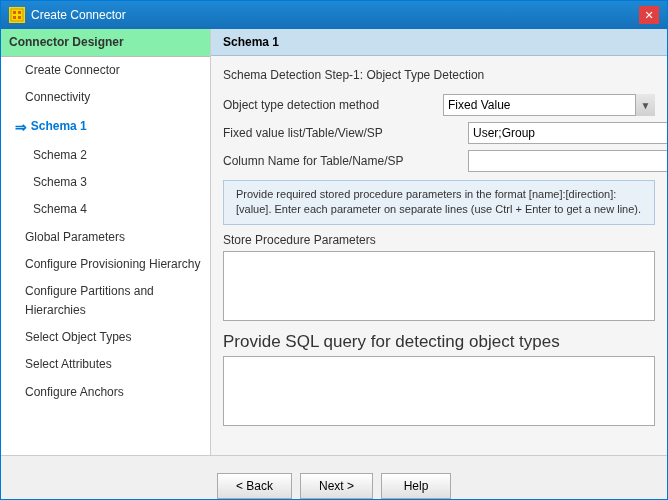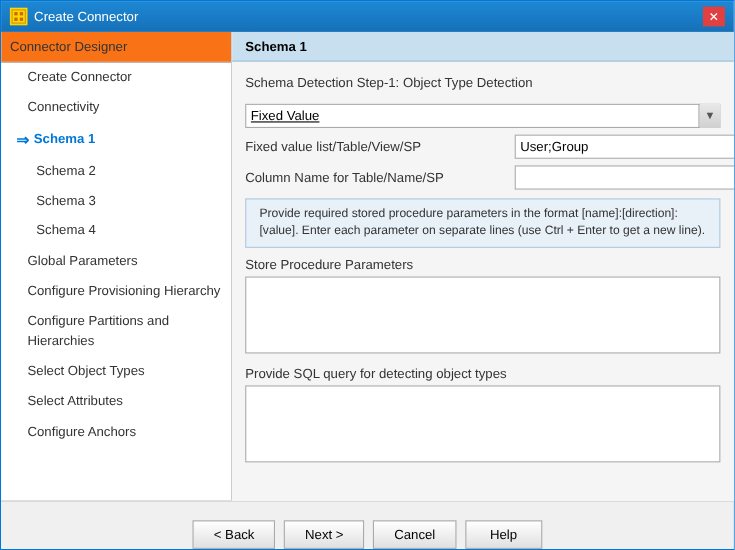--- a/index.html
+++ b/index.html
@@ -163,21 +163,20 @@
 
     .select-wrapper select {
       width: 100%;
       padding: 2px 20px 2px 4px;
       border: 1px solid #aaa;
       background: white;
       font-size: 12px;
       height: 22px;
       appearance: none;
       cursor: pointer;
-      text-decoration: underline;
     }
 
     .select-arrow {
       position: absolute;
       right: 0;
       top: 0;
       bottom: 0;
       width: 20px;
       background: linear-gradient(to bottom, #e8e8e8, #d0d0d0);
       border-left: 1px solid #aaa;
@@ -219,21 +218,21 @@
       width: 100%;
       height: 70px;
       border: 1px solid #aaa;
       background: white;
       font-size: 12px;
       resize: none;
       padding: 4px;
     }
 
     .sql-section-label {
-      font-size: 12px;
+      font-size: 17px;
       color: #333;
       margin: 8px 0 4px 0;
     }
 
     
     .footer {
       height: 44px;
       background: #f0f0f0;
       border-top: 1px solid #ccc;
       display: flex;
@@ -278,21 +277,21 @@
       <span class="title-text">Create Connector</span>
     </div>
     <div class="title-bar-right">
       <button class="win-btn" style="background:#e04040;">✕</button>
     </div>
   </div>
 
   <div class="content-area">
 
     <div class="sidebar">
-      <div class="sidebar-item" style="font-weight:normal; padding-left:8px; background:#f97316; border-bottom:1px solid #bbb;">Connector Designer</div>
+      <div class="sidebar-item" style="font-weight:bold; padding-left:8px; background:#86efac; border-bottom:1px solid #bbb;">Connector Designer</div>
 
       <div class="sidebar-item indent1">Create Connector</div>
       <div class="sidebar-item indent1">Connectivity</div>
 
       <div class="sidebar-item arrow-item active">
         <span class="arrow-indicator">⇒</span>
         <span>Schema 1</span>
       </div>
 
       <div class="sidebar-item indent2">Schema 2</div>
@@ -308,20 +307,21 @@
     </div>
 
     <div class="main-panel">
       <div class="panel-header">Schema 1</div>
 
       <div class="panel-body">
         <div class="section-title">Schema Detection Step-1: Object Type Detection</div>
 
         
         <div class="form-row">
+          <div class="form-label">Object type detection method</div>
           <div class="form-control-wrap">
             <div class="select-wrapper">
               <select>
                 <option>Fixed Value</option>
                 <option>Table</option>
                 <option>View</option>
                 <option>Stored Procedure</option>
                 <option>SQL Query</option>
               </select>
               <div class="select-arrow">▼</div>
@@ -355,16 +355,15 @@
         
         <div class="sql-section-label">Provide SQL query for detecting object types</div>
         <textarea class="text-area-box" style=""></textarea>
       </div>
     </div>
   </div>
 
   <div class="footer">
     <button class="footer-btn">&lt; Back</button>
     <button class="footer-btn" style="background:linear-gradient(to bottom,#fff,#e0e0e0);">Next &gt;</button>
-    <button class="footer-btn">Cancel</button>
     <button class="footer-btn">Help</button>
   </div>
 </div>
 
 </body></html>

